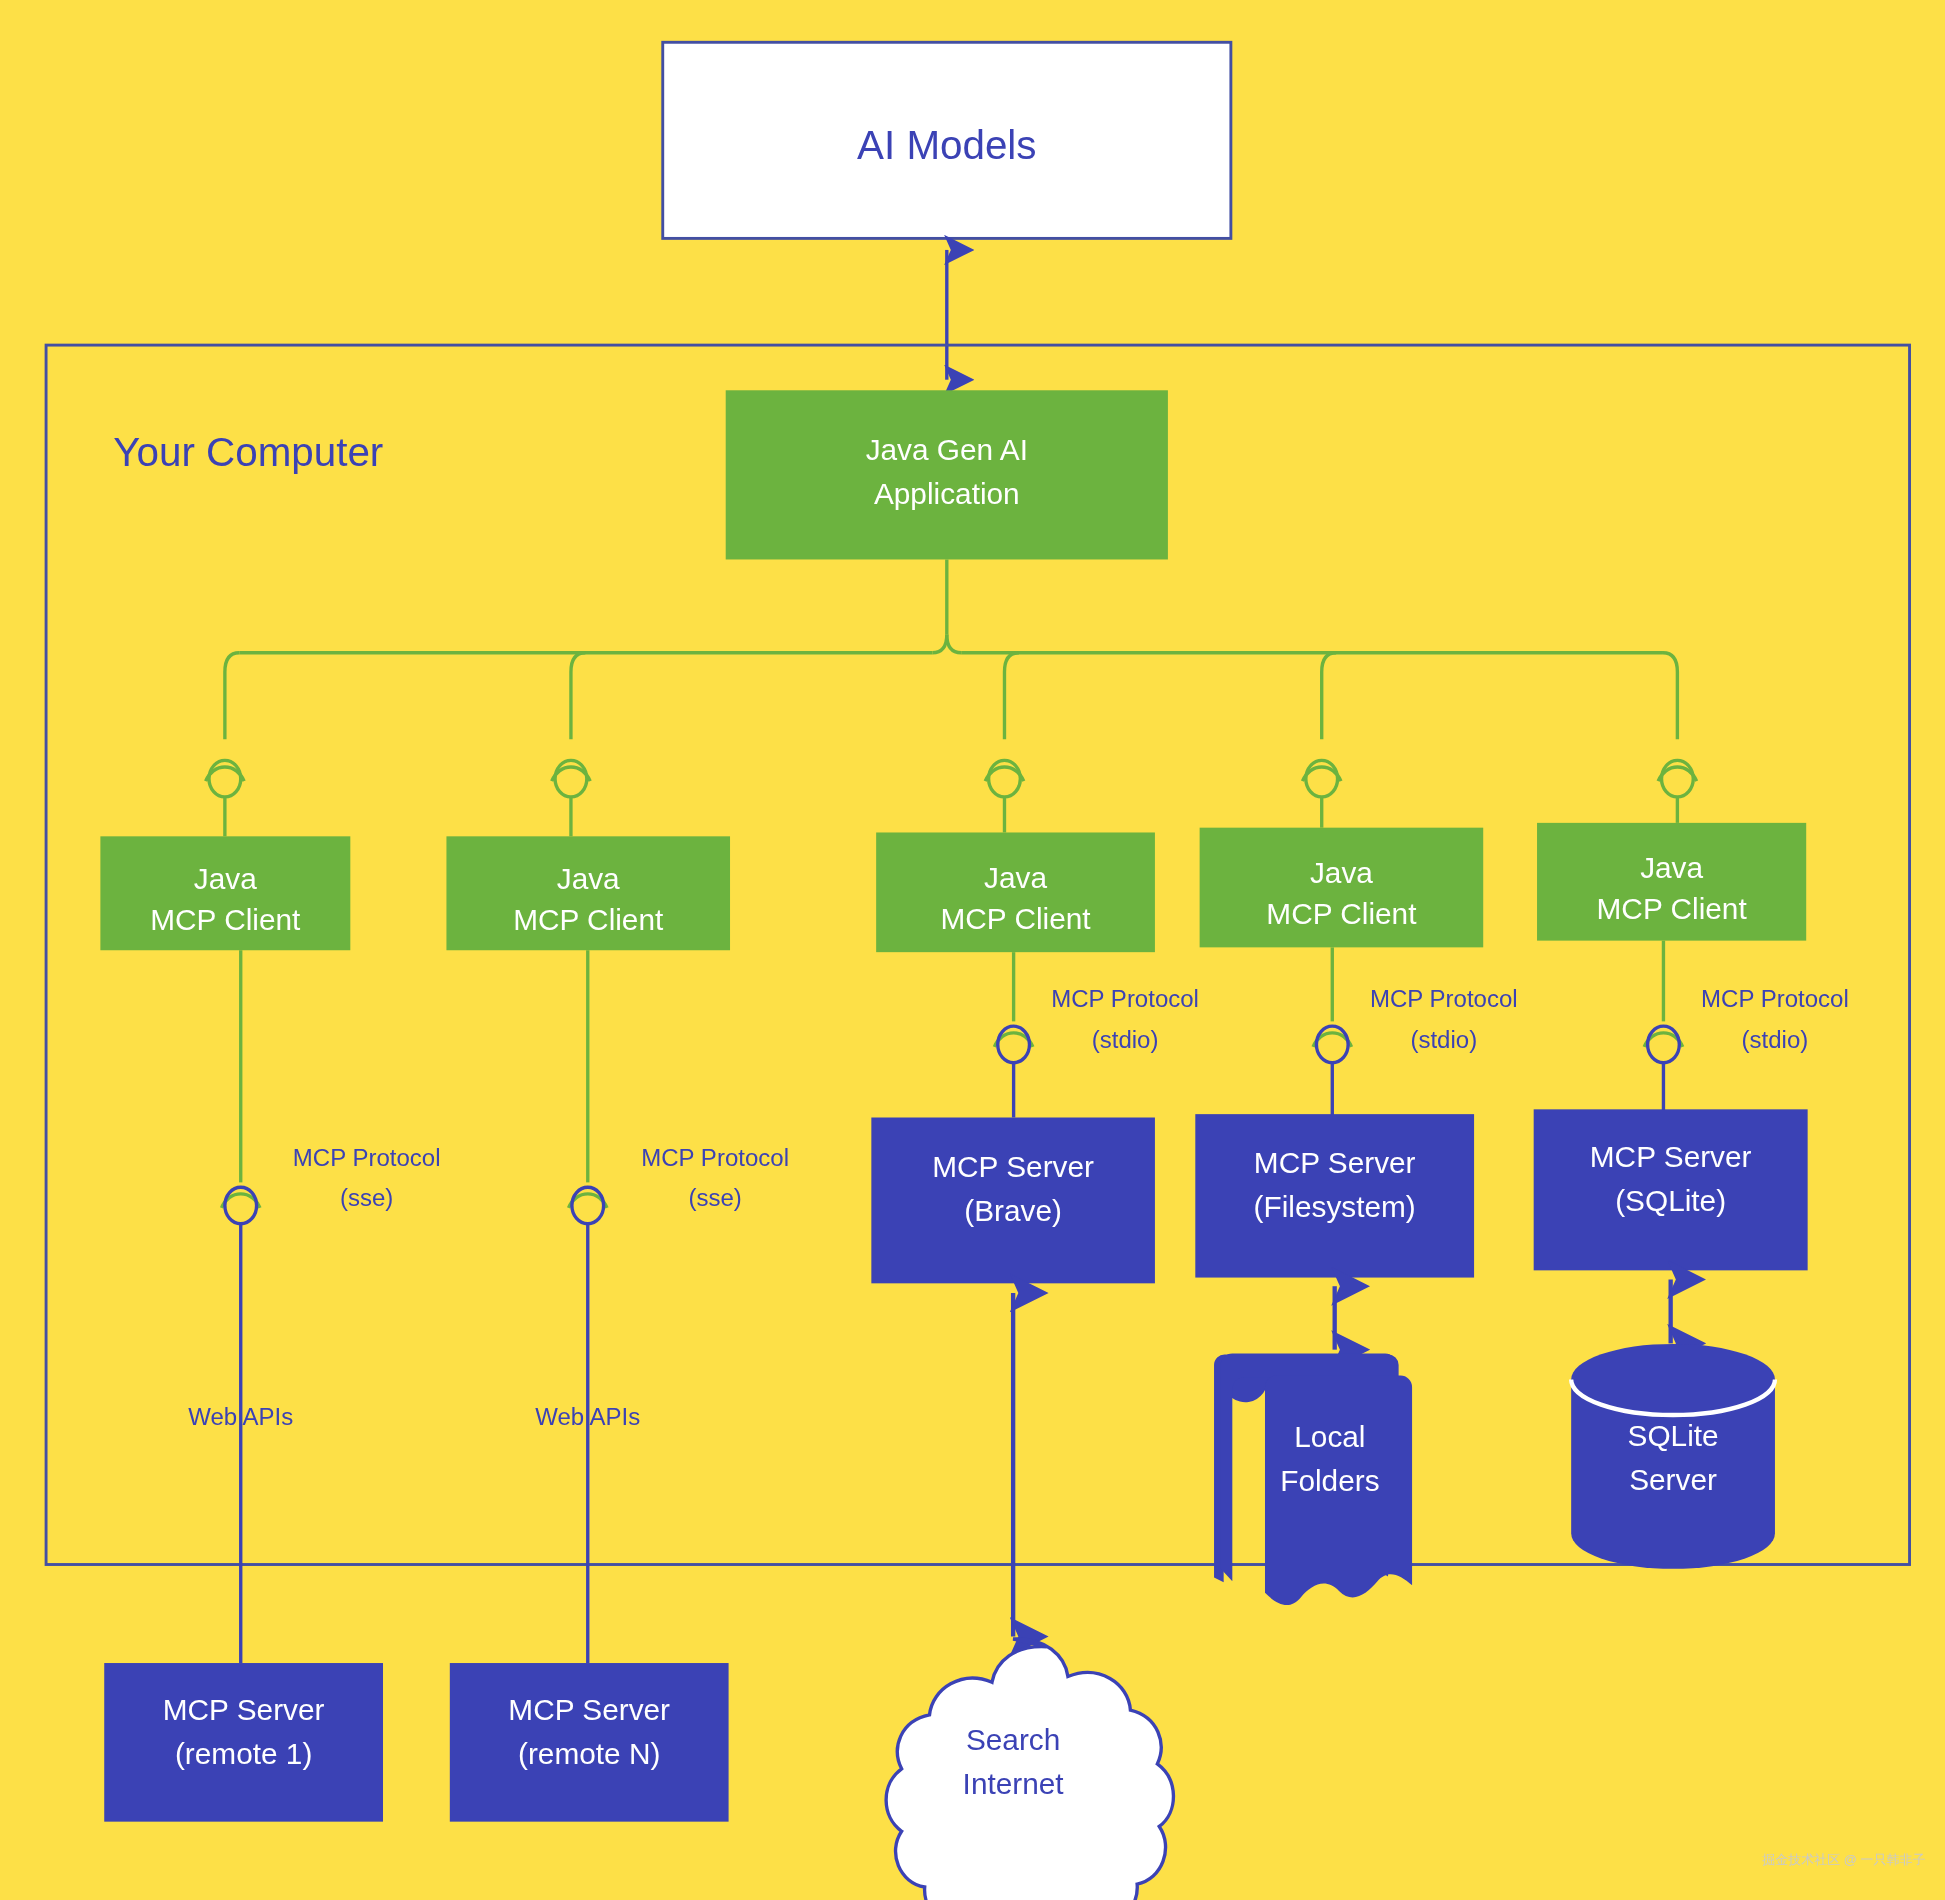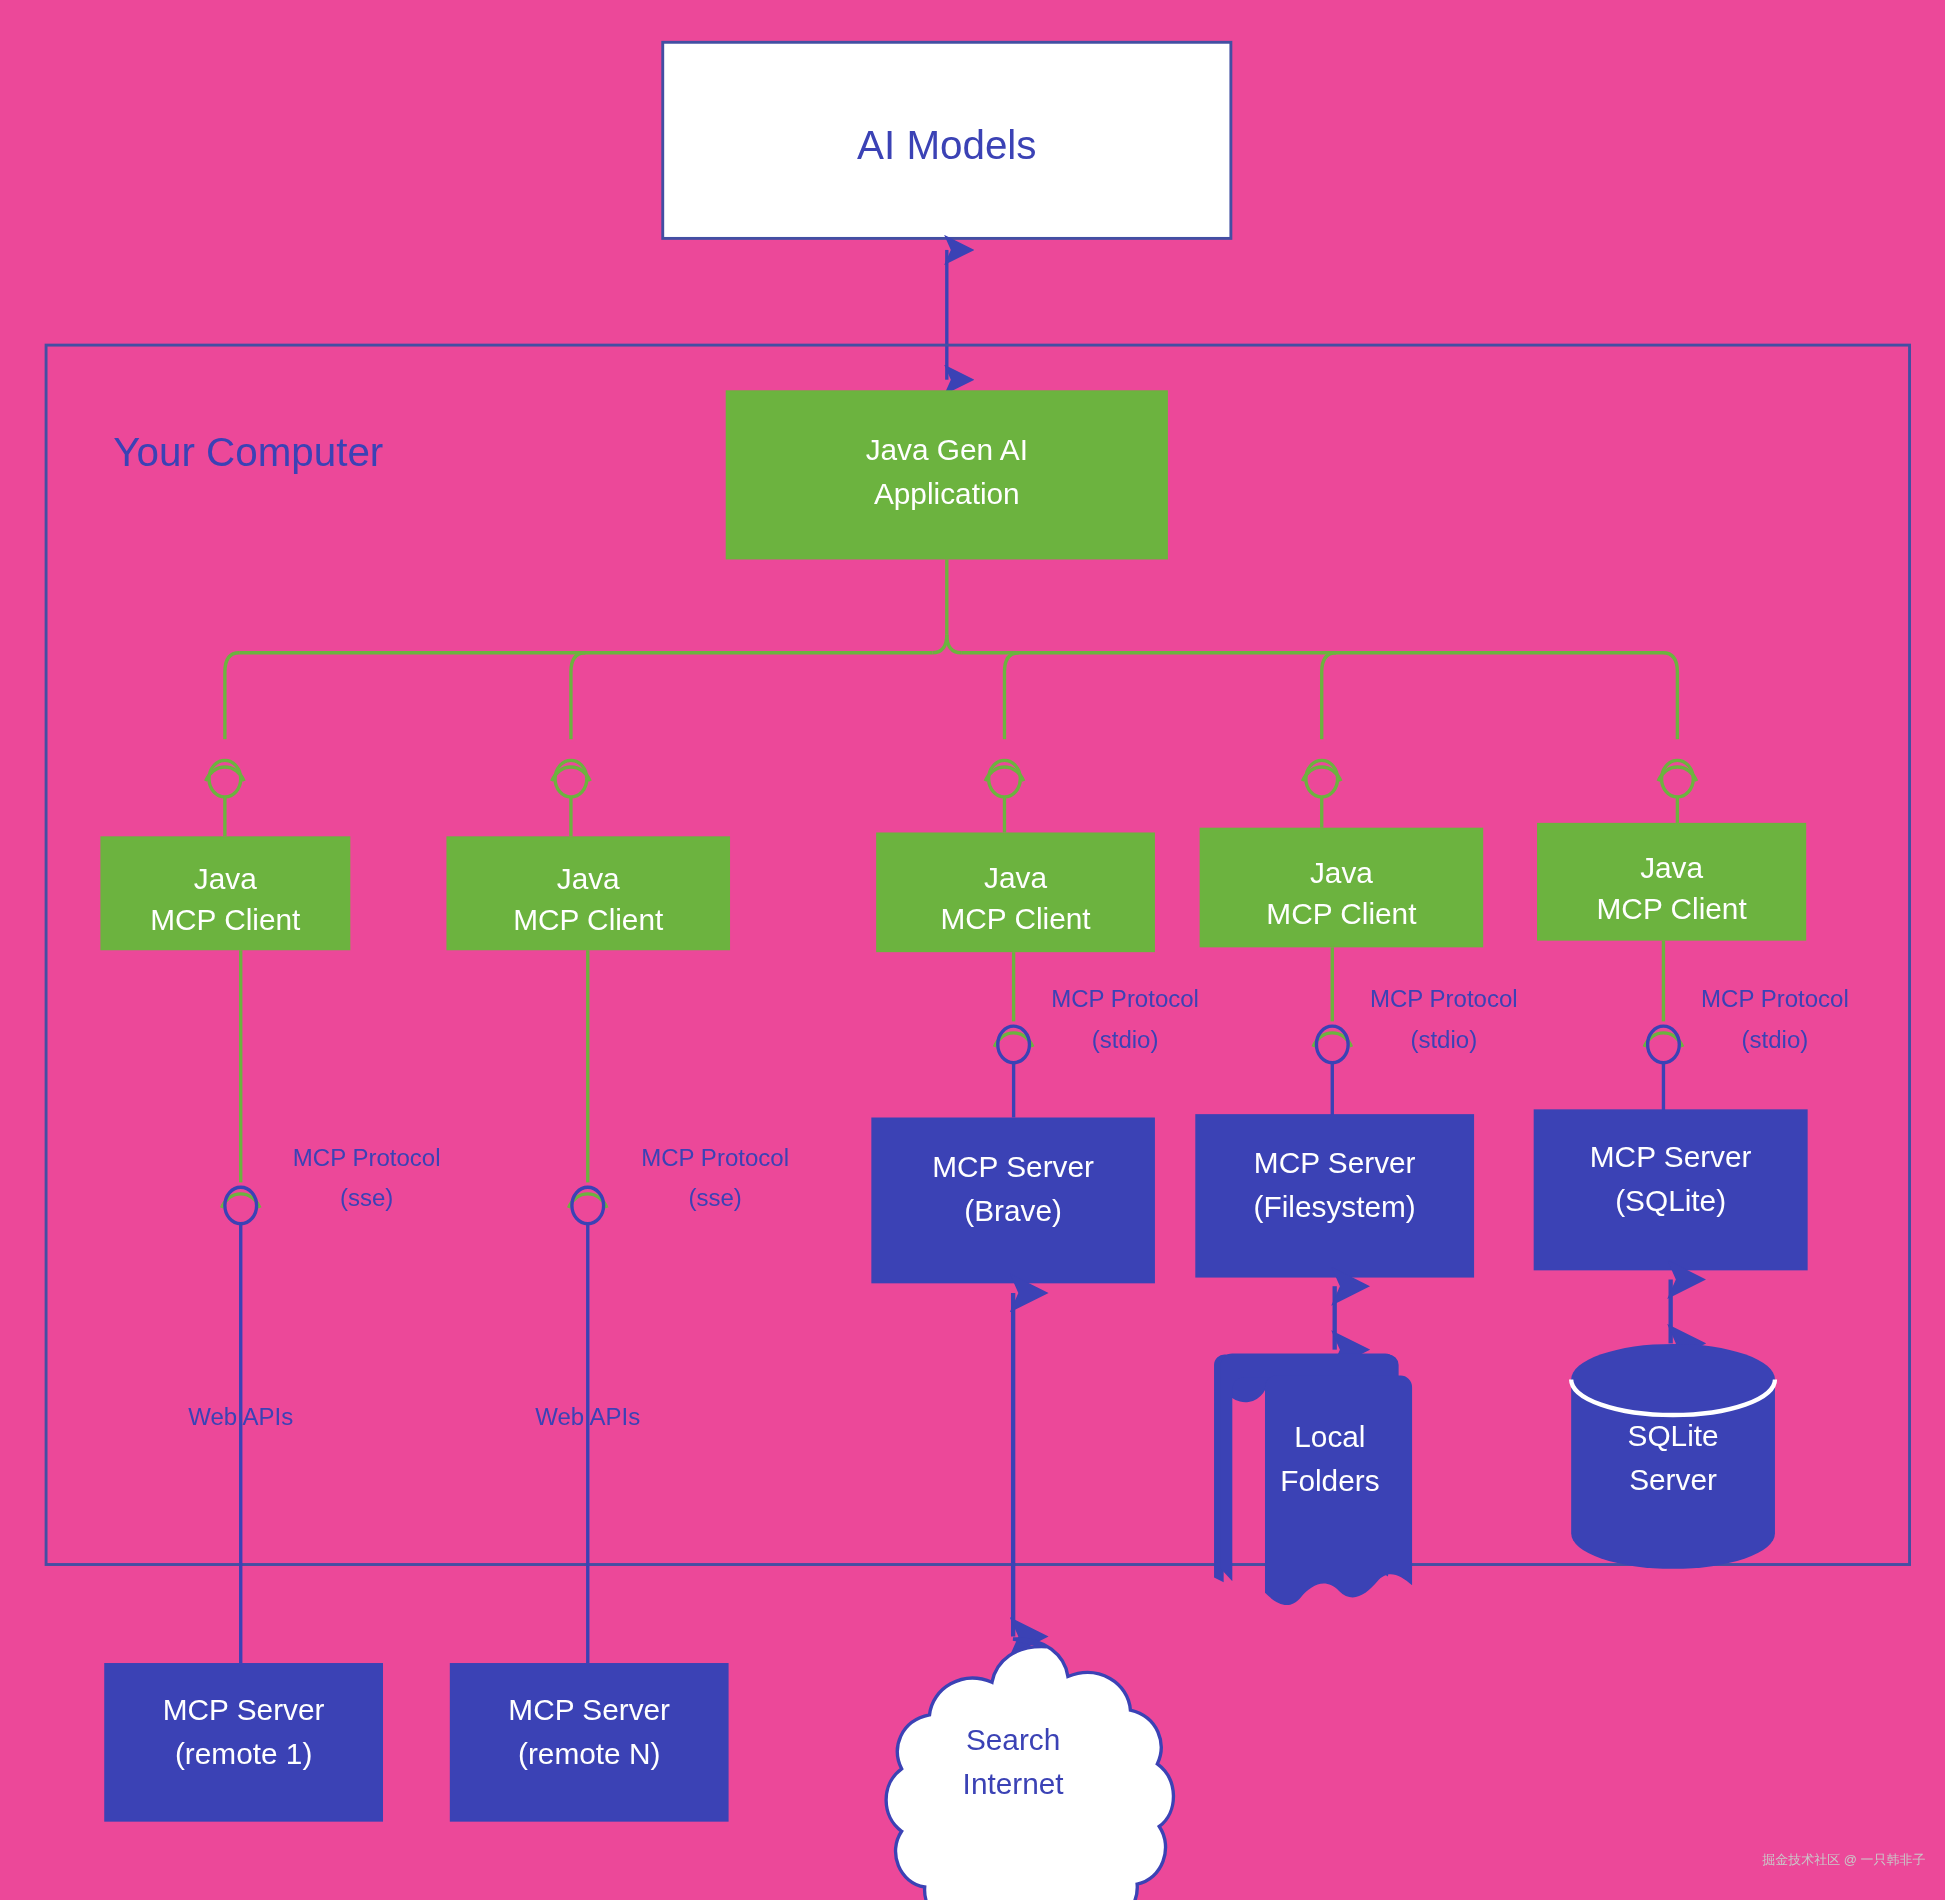--- a/index.html
+++ b/index.html
@@ -1,17 +1,17 @@
 <!DOCTYPE html>
 <html style="font-size:7.7px"><head>
 <meta charset="utf-8">
 <style>
   html,body{margin:0;padding:0;background:#ffffff;}
   body{font-family:"Liberation Sans","DejaVu Sans",sans-serif;}
-  #stage{position:relative;width:1946px;height:1900px;background:#ec4899;overflow:hidden;}
+  #stage{position:relative;width:1946px;height:1900px;background:#fde047;overflow:hidden;}
   svg{display:block;}
   .node-label{fill:#ffffff;font-family:"Liberation Sans","DejaVu Sans",sans-serif;font-size:62px;text-anchor:middle;}
   .node-label-blue{fill:#3B42B5;font-family:"Liberation Sans","DejaVu Sans",sans-serif;font-size:62px;text-anchor:middle;}
   .edge-label{fill:#3B42B5;font-family:"Liberation Sans","DejaVu Sans",sans-serif;font-size:50px;text-anchor:middle;}
   .title-ai{fill:#3B42B5;font-family:"Liberation Sans","DejaVu Sans",sans-serif;font-size:84px;text-anchor:middle;}
   .title-computer{fill:#3B42B5;font-family:"Liberation Sans","DejaVu Sans",sans-serif;font-size:84px;text-anchor:start;}
   .watermark{fill:#c9c9c9;font-family:"Liberation Sans","DejaVu Sans",sans-serif;font-size:27px;text-anchor:end;}
 </style>
 </head>
 <body>

